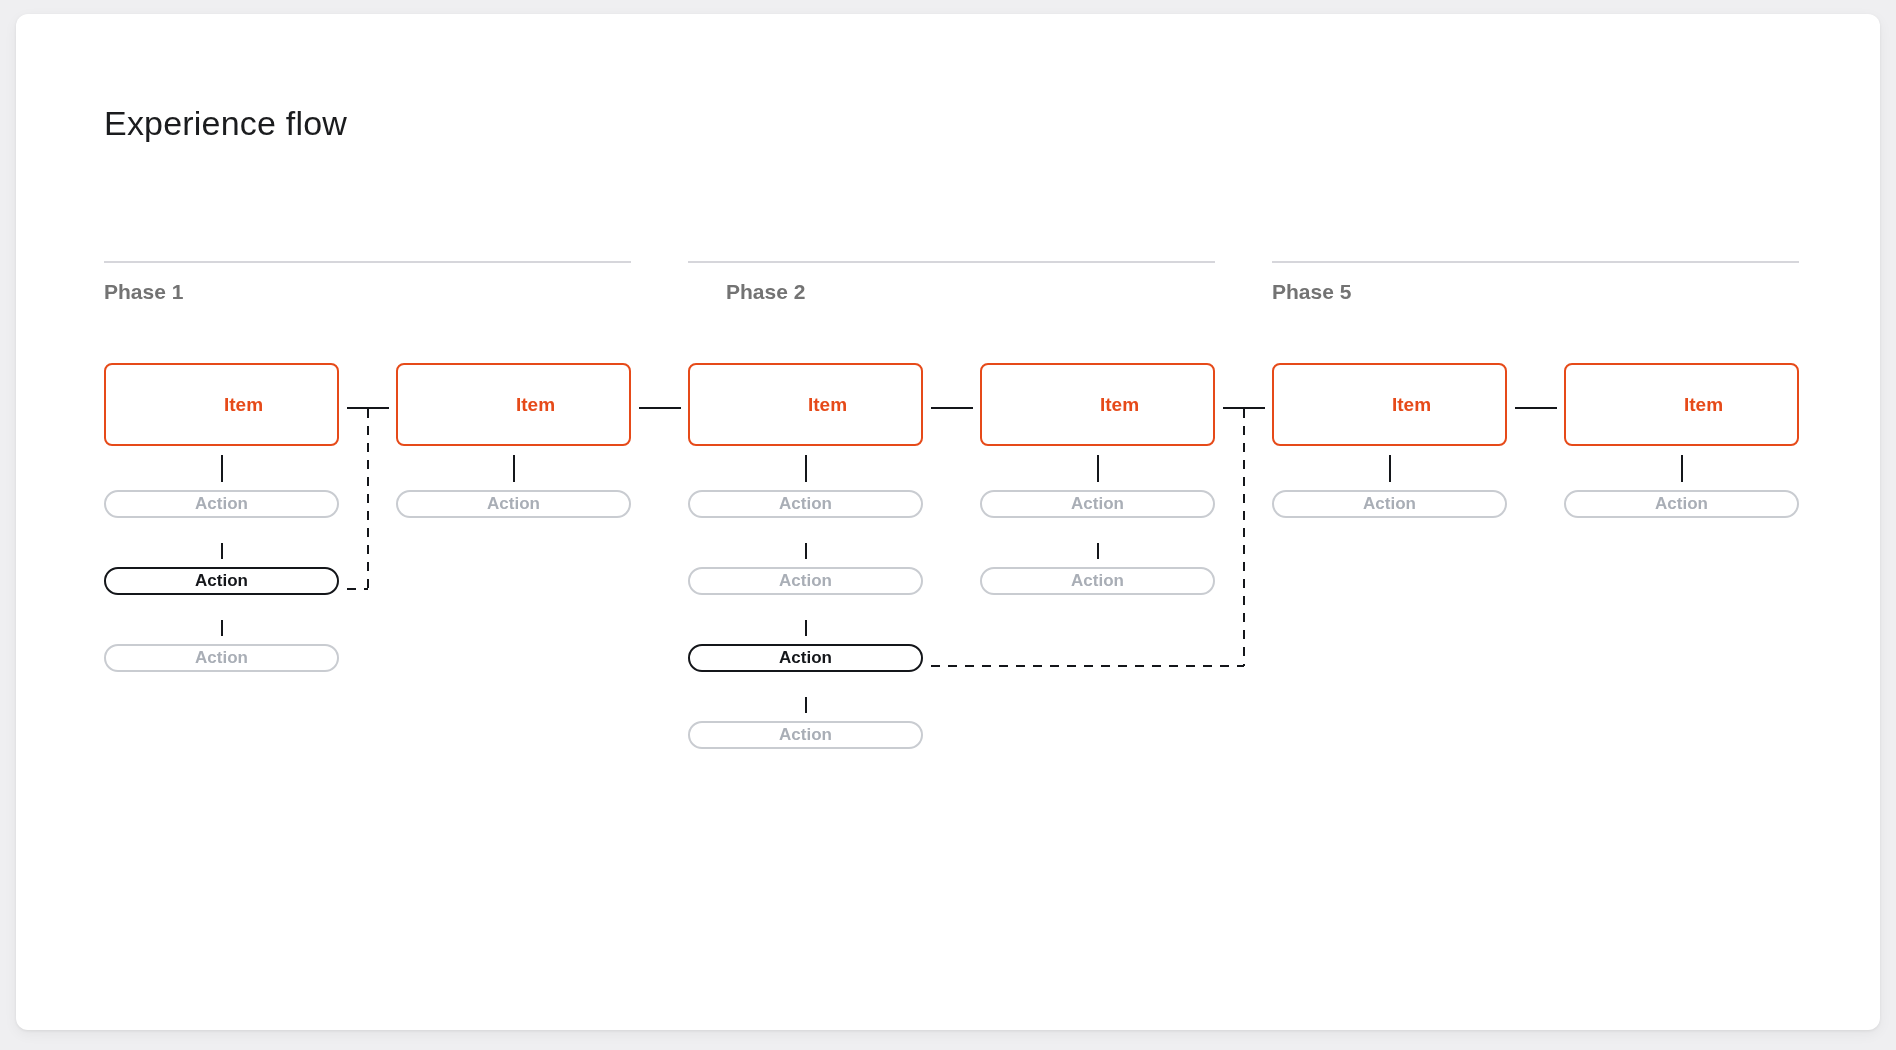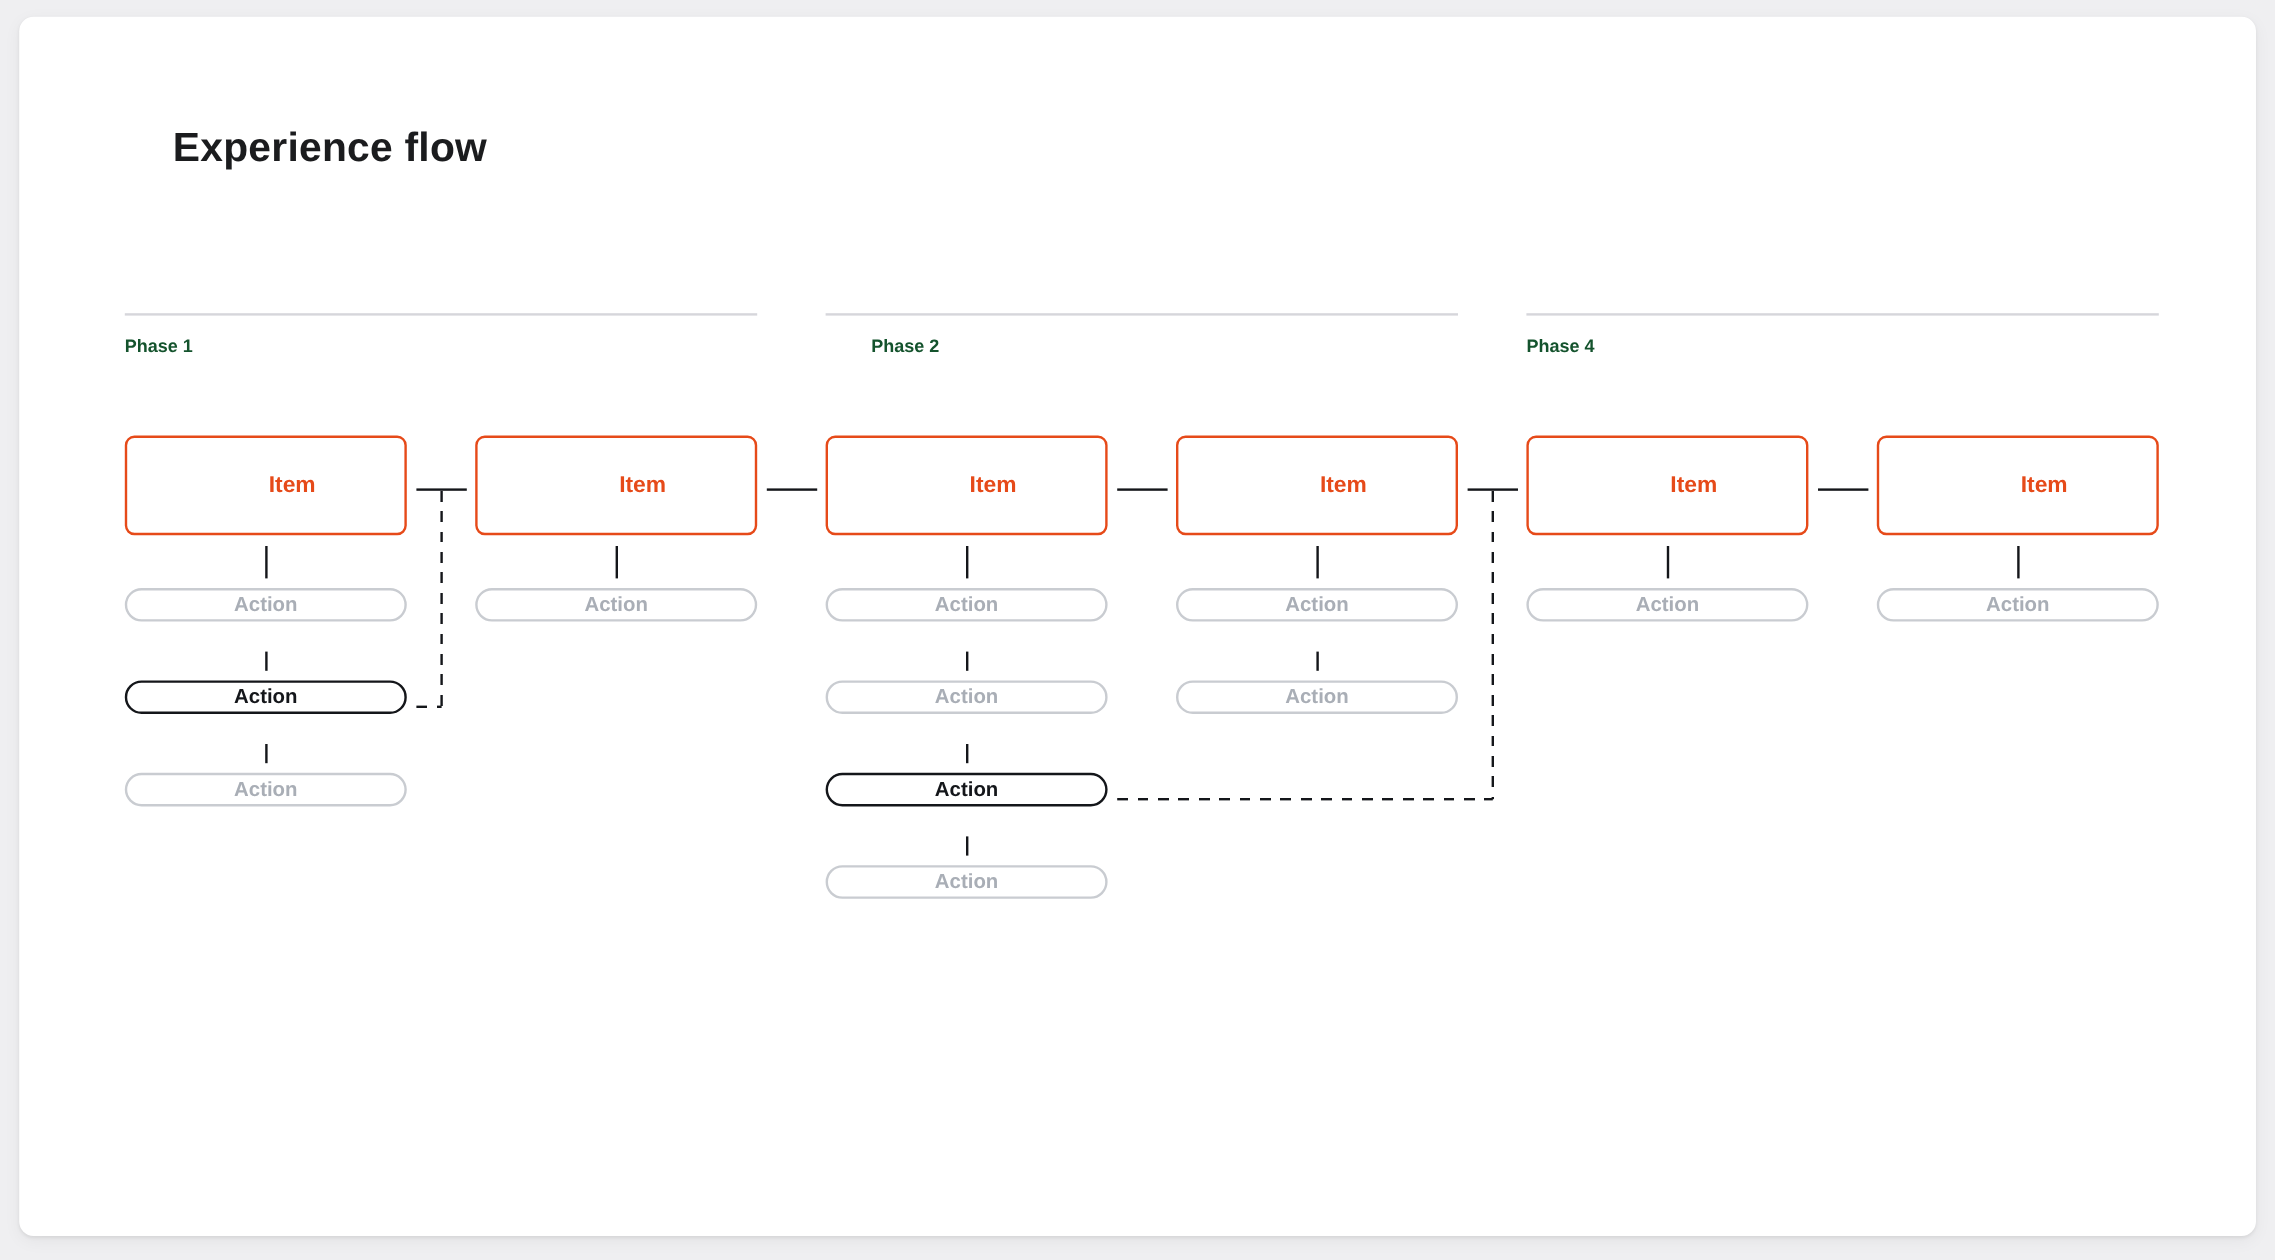--- a/index.html
+++ b/index.html
@@ -18,28 +18,28 @@
     overflow:hidden;
   }
   .stage{position:relative;width:1896px;height:1050px;}
   .card{
     position:absolute;left:16px;top:14px;width:1864px;height:1016px;
     background:#FFFFFF;border-radius:12px;
     box-shadow:0 1px 3px rgba(0,0,0,0.07),0 4px 14px rgba(0,0,0,0.05);
   }
   .title{
     position:absolute;left:88px;top:90px;
-    font-size:34px;font-weight:700;color:var(--title);letter-spacing:0.2px;margin-left:40px;
+    font-size:34px;font-weight:400;color:var(--title);letter-spacing:0.2px;
   }
   .diagram{position:absolute;inset:0;}
   .phase-divider{
     position:absolute;height:2px;background:var(--divider);
   }
   .phase-label{
-    position:absolute;font-size:15px;font-weight:700;color:#14532d;
+    position:absolute;font-size:21px;font-weight:700;color:#737373;
   }
   .item-node{
     position:absolute;width:235px;height:83px;
     border:2px solid var(--accent);border-radius:8px;background:#fff;
     display:flex;align-items:center;justify-content:center;
     font-size:19px;font-weight:700;color:var(--accent);
     cursor:pointer;
     padding-left:44px;
   }
   .action-node{
@@ -92,21 +92,21 @@
         <div class="vline" style="left: 788.5px; top: 606px; height: 16px;"></div>
         <div class="action-node active" style="left: 672px; top: 630px;">Action</div>
         <div class="vline" style="left: 788.5px; top: 683px; height: 16px;"></div>
         <div class="action-node" style="left: 672px; top: 707px;">Action</div>
         <div class="item-node" style="left: 964px; top: 349px;">Item</div>
         <div class="vline" style="left: 1080.5px; top: 441px; height: 27px;"></div>
         <div class="action-node" style="left: 964px; top: 476px;">Action</div>
         <div class="vline" style="left: 1080.5px; top: 529px; height: 16px;"></div>
         <div class="action-node" style="left: 964px; top: 553px;">Action</div>
         <div class="phase-divider" style="left: 1256px; top: 247px; width: 527px;"></div>
-        <div class="phase-label" style="left: 1256px; top: 266px;">Phase 4</div>
+        <div class="phase-label" style="left: 1256px; top: 266px;">Phase 5</div>
         <div class="item-node" style="left: 1256px; top: 349px;">Item</div>
         <div class="vline" style="left: 1372.5px; top: 441px; height: 27px;"></div>
         <div class="action-node" style="left: 1256px; top: 476px;">Action</div>
         <div class="item-node" style="left: 1548px; top: 349px;">Item</div>
         <div class="vline" style="left: 1664.5px; top: 441px; height: 27px;"></div>
         <div class="action-node" style="left: 1548px; top: 476px;">Action</div>
         <div class="hline" style="left: 330.5px; top: 393px; width: 42px;"></div>
         <div class="hline" style="left: 622.5px; top: 393px; width: 42px;"></div>
         <div class="hline" style="left: 914.5px; top: 393px; width: 42px;"></div>
         <div class="hline" style="left: 1206.5px; top: 393px; width: 42px;"></div>

